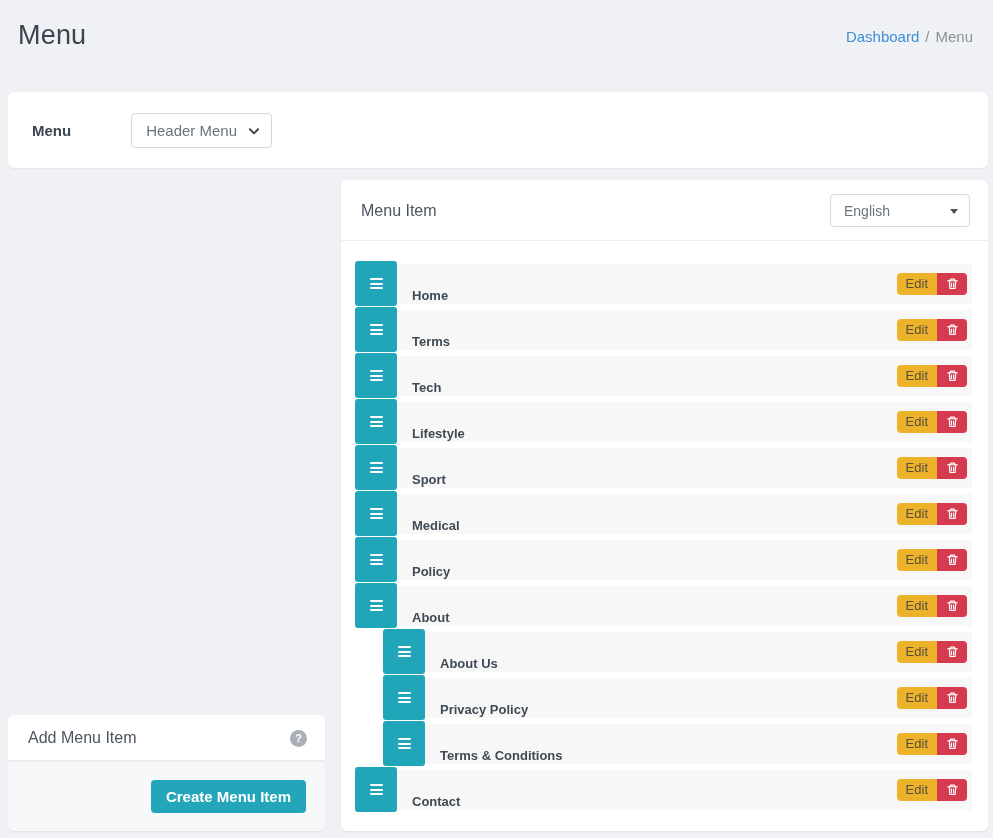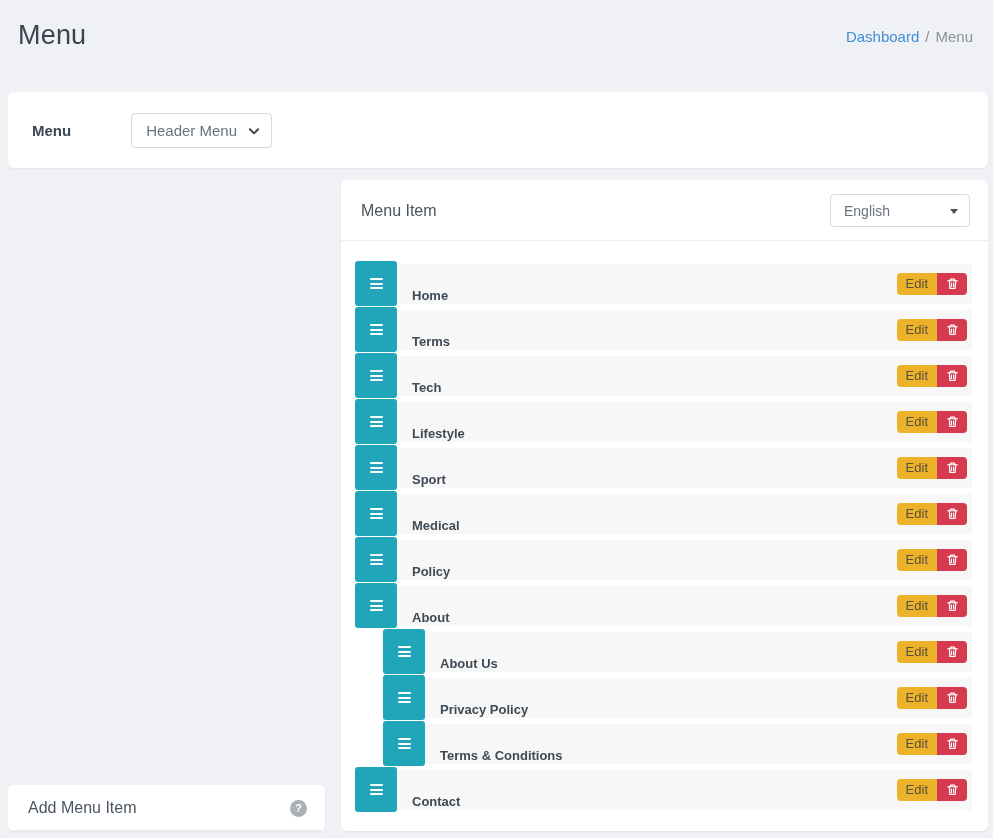--- a/index.html
+++ b/index.html
@@ -163,20 +163,23 @@
   </div>
 </div>
 
 <div class="columns">
 
   <div class="card left-card">
     <div class="card-header">
       <span class="card-title">Add Menu Item</span>
       <span class="help-icon">?</span>
     </div>
+    <div class="card-footer">
+      <button class="btn-primary">Create Menu Item</button>
+    </div>
   </div>
 
   <div class="card right-card">
     <div class="card-header">
       <span class="card-title">Menu Item</span>
       <div class="select-box lang-select">
         <span>English</span>
         <span class="caret-down"></span>
       </div>
     </div>

